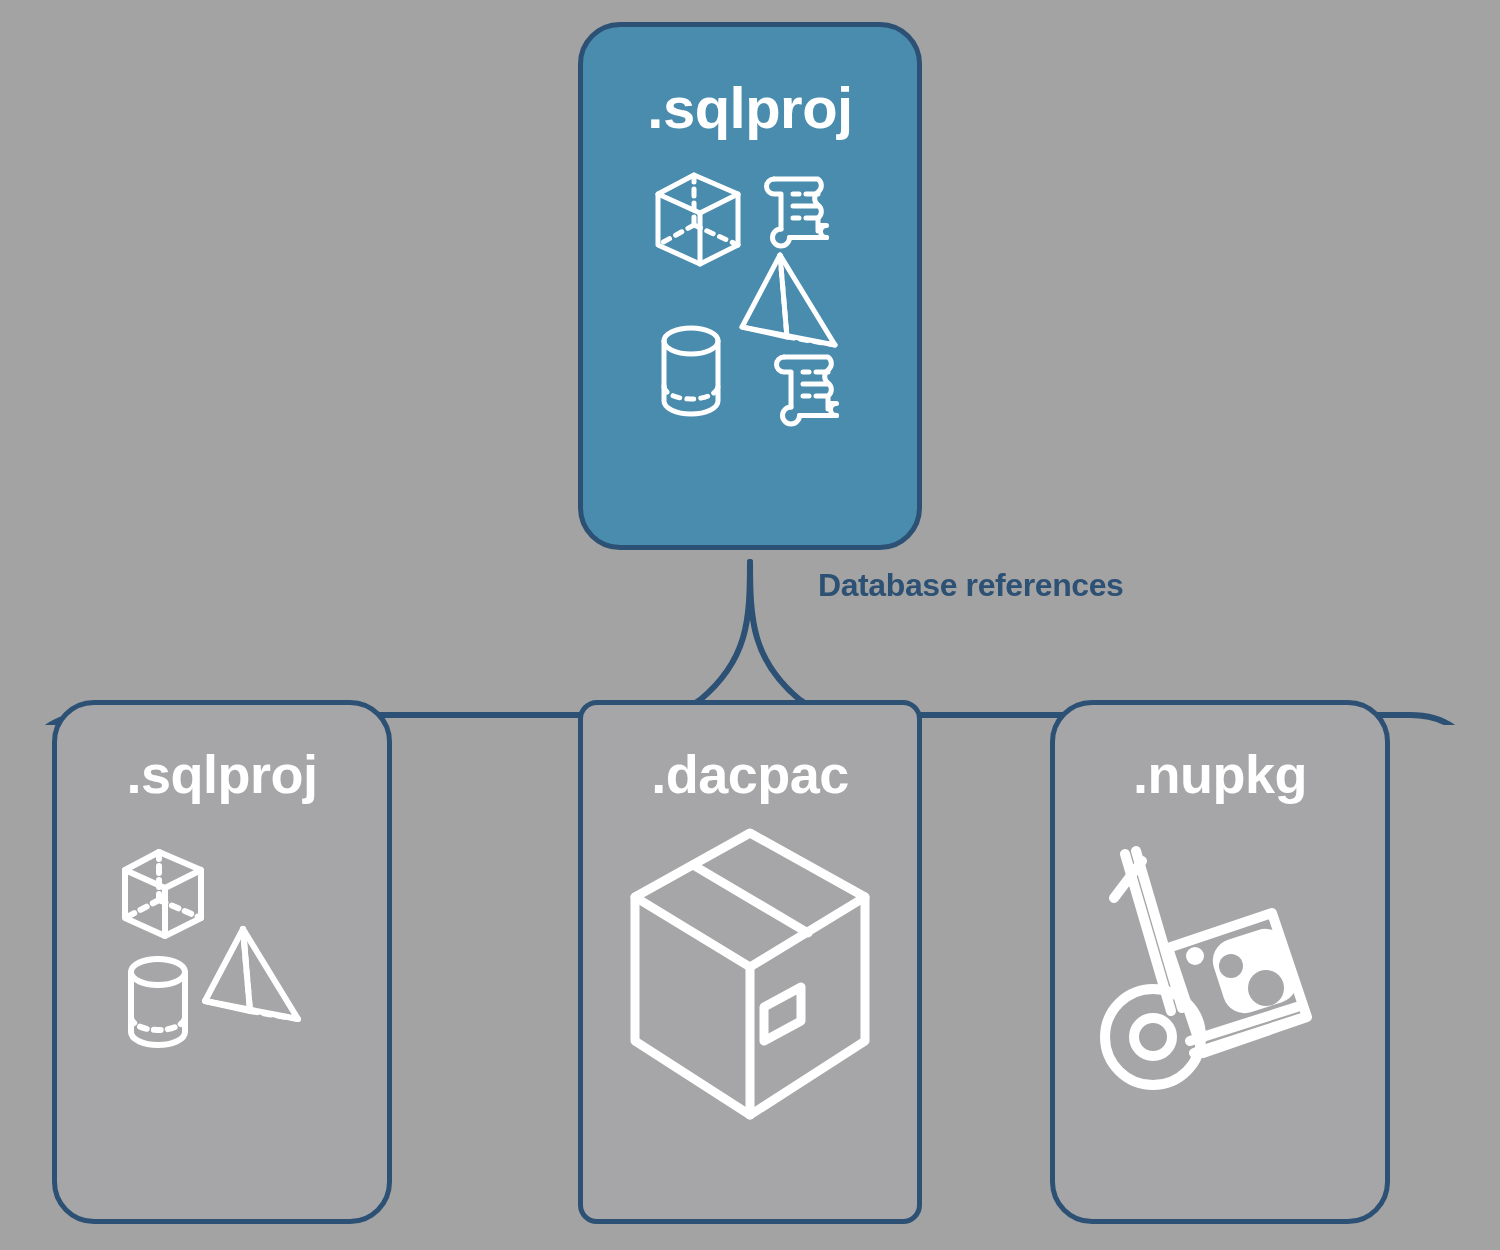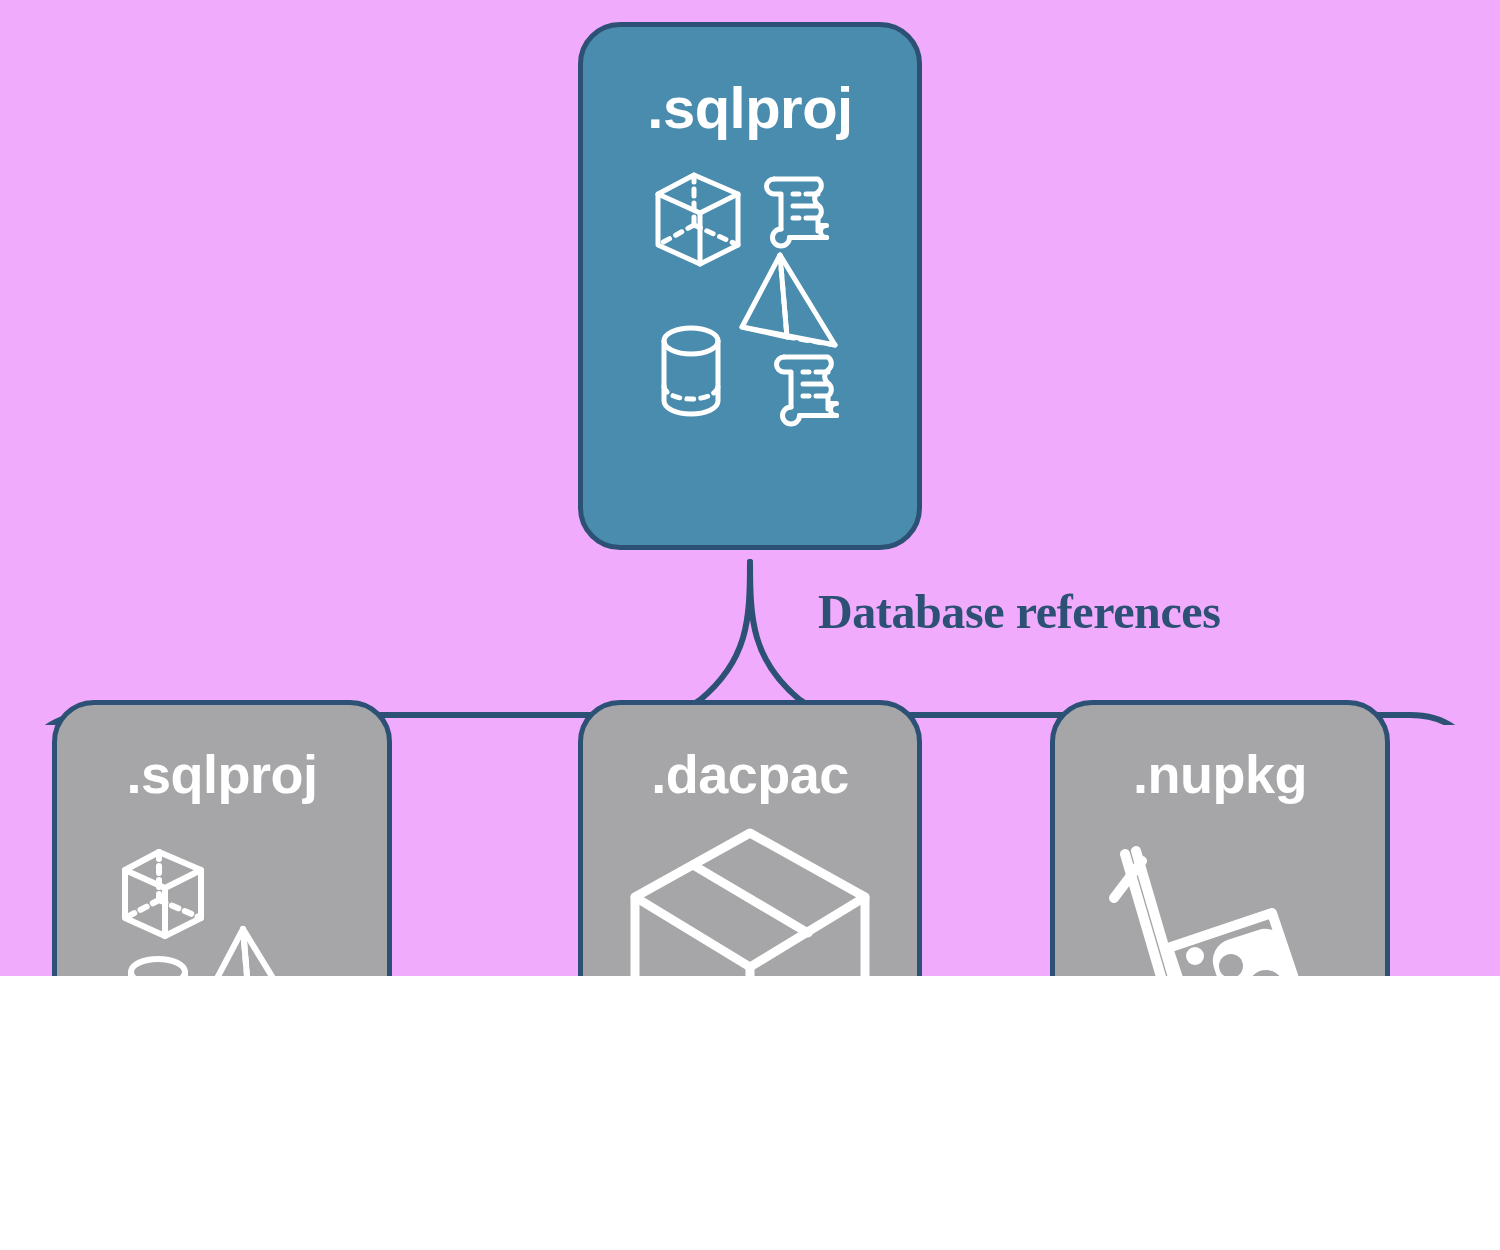--- a/index.html
+++ b/index.html
@@ -7,22 +7,22 @@
     margin: 0;
     padding: 0;
     background: #ffffff;
   }
   body {
     font-family: "Liberation Sans", sans-serif;
   }
   #stage {
     position: relative;
     width: 1500px;
-    height: 976px;
-    background: #f0abfc;
+    height: 1250px;
+    background: #a3a3a3;
     overflow: hidden;
   }
 
   
   .card {
     position: absolute;
     box-sizing: border-box;
     border-style: solid;
     border-width: 5px;
     border-radius: 42px;
@@ -81,27 +81,26 @@
     top: 550px;
     width: 1500px;
     height: 175px;
     pointer-events: none;
   }
 
   
   #connector-label {
     position: absolute;
     left: 818px;
-    top: 586px;
-    font-size: 48px;
+    top: 568px;
+    font-size: 32px;
     font-weight: bold;
     letter-spacing: -0.4px;
     white-space: nowrap;
     line-height: 1.1;
-    font-family: Liberation Serif, serif;
   }
 </style>
 </head>
 <body>
 
 <div id="stage">
 
   <div class="card card-root" style="background:#4a8cae; border-color:#2c5174;">
 
     <div class="card-title">.sqlproj</div>
@@ -204,21 +203,21 @@
 
         <g transform="translate(8,110)">
           <path d="M6 17 v60 a27 13 0 0 0 54 0 v-60"></path>
           <ellipse cx="33" cy="17" rx="27" ry="13"></ellipse>
           <path d="M6 62 a27 13 0 0 0 54 0" stroke-dasharray="7 7"></path>
         </g>
       </svg>
     </div>
   </div>
 
-  <div class="card card-ref card-ref-1" style="background:#a6a6a8; border-color:#2c5174;">
+  <div class="card card-ref card-ref-1" style="background:#a6a6a8; border-color:#2c5174;border-radius:19px;">
 
     <div class="card-title">.dacpac</div>
 
     <div class="card-art">
       <svg width="250" height="300" viewBox="0 0 250 300" fill="none" stroke="#ffffff" stroke-width="9" stroke-linecap="round" stroke-linejoin="round">
         <g>
           <path d="M125 8 L240 72 L240 216 L125 290 L10 216 L10 72 Z"></path>
           <path d="M10 72 L125 142 L240 72"></path>
           <path d="M125 142 L125 290"></path>
           <path d="M68 40 L183 108"></path>

